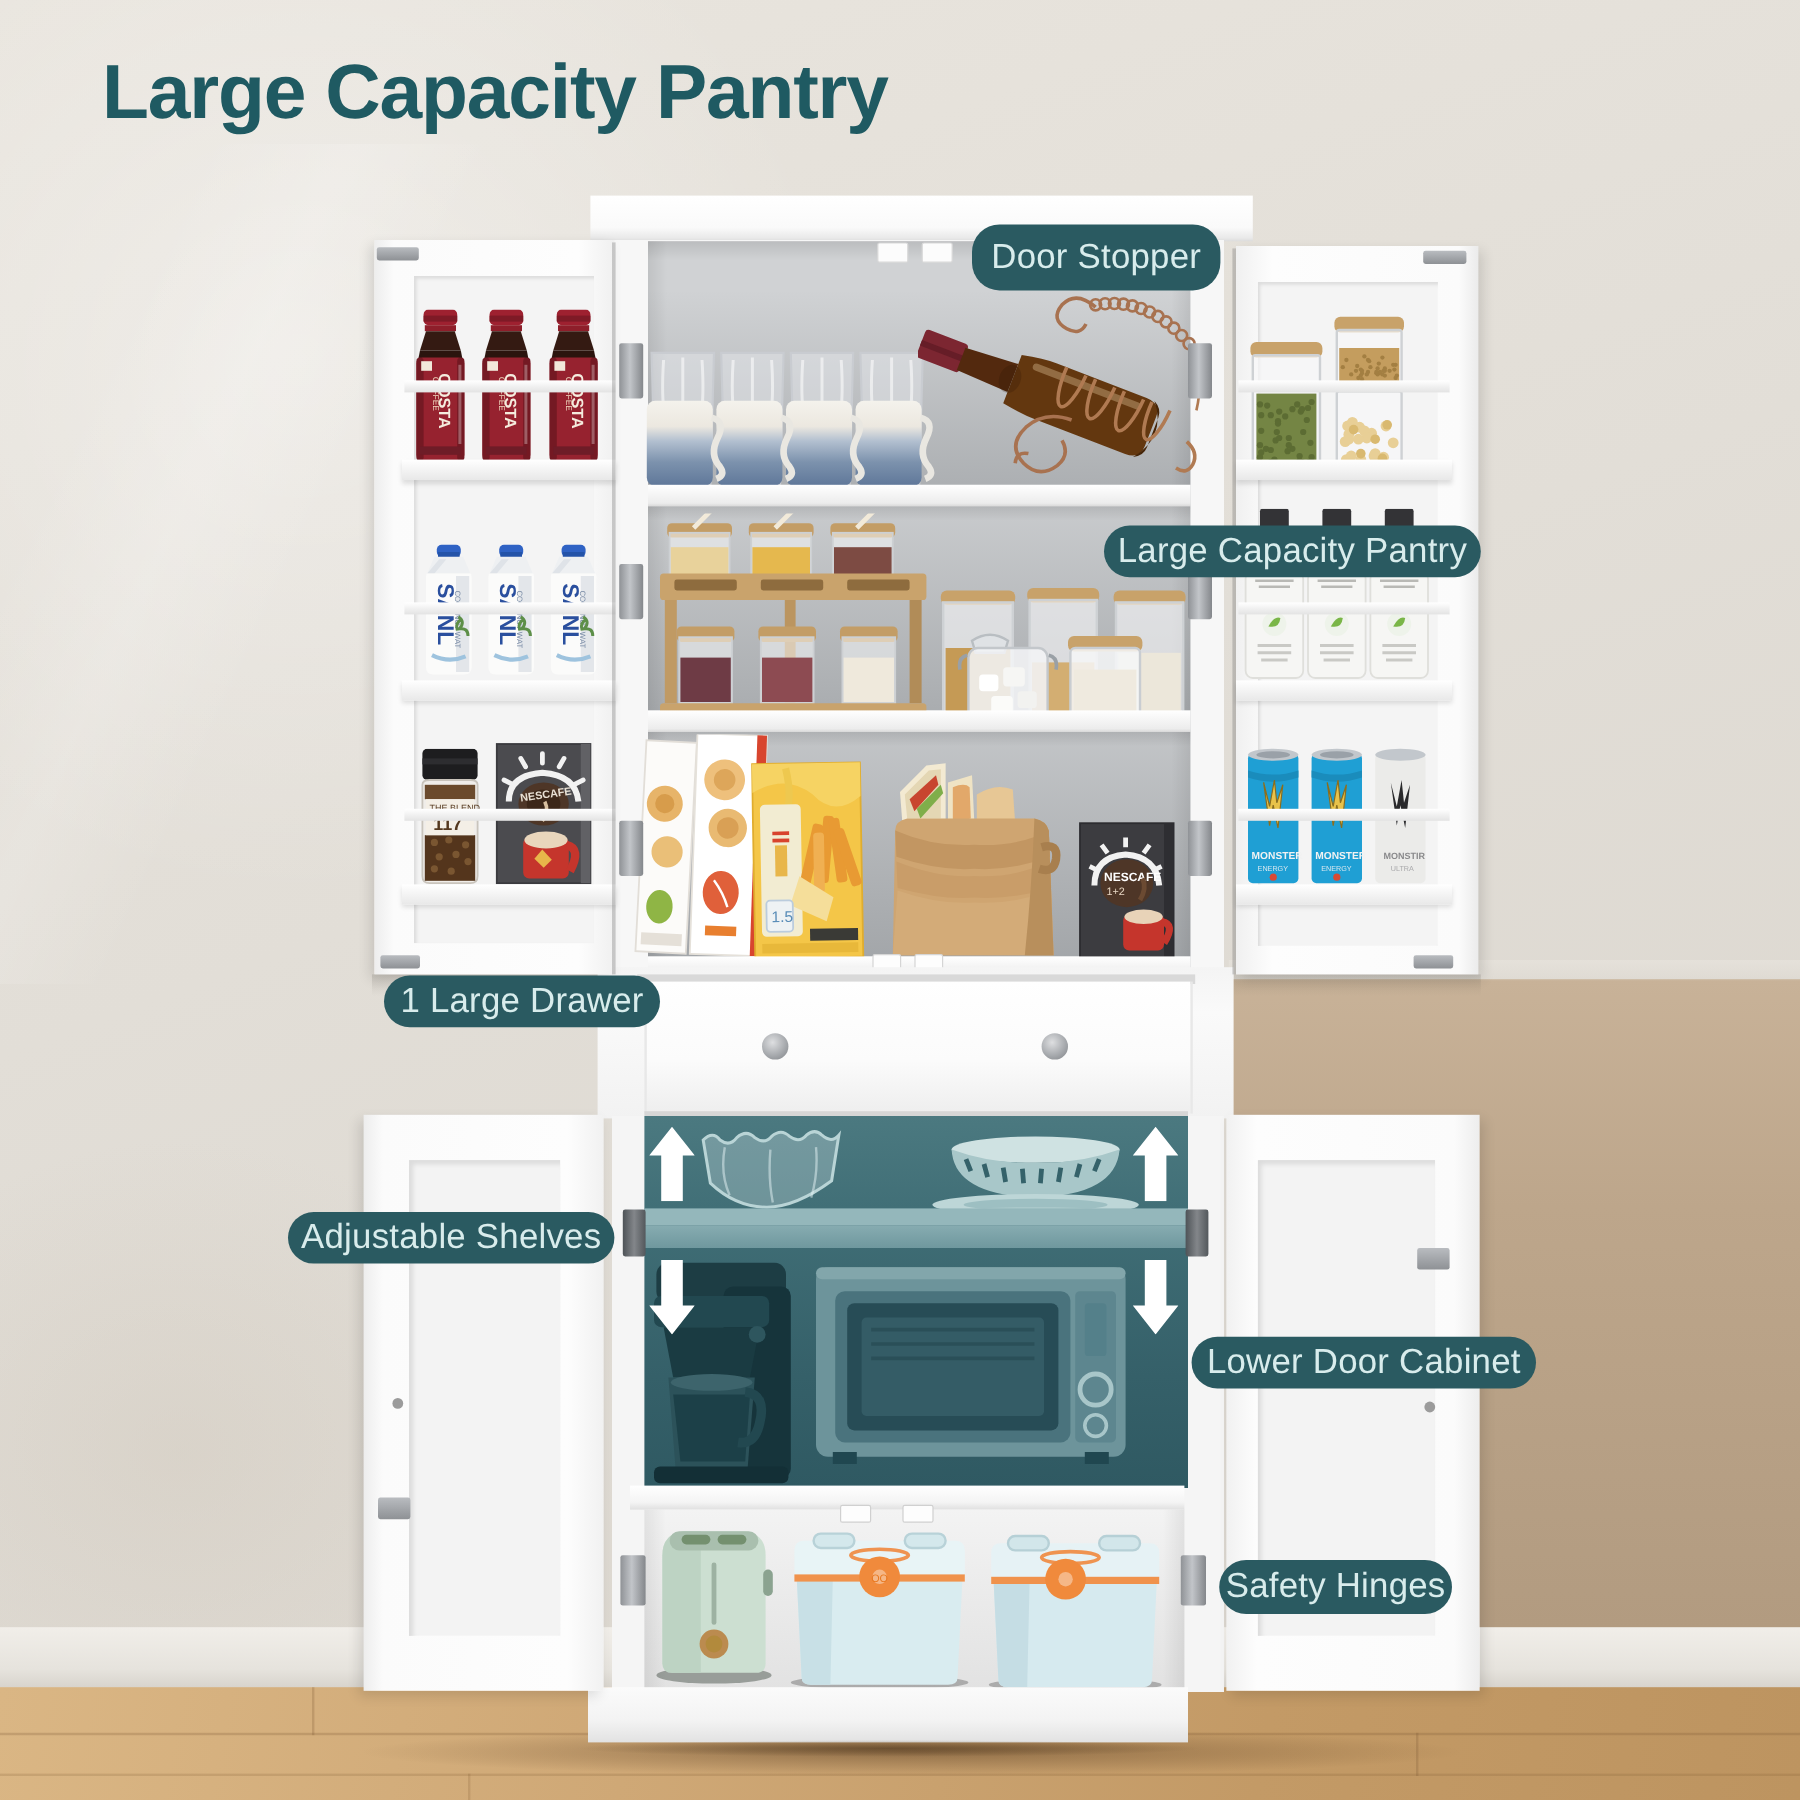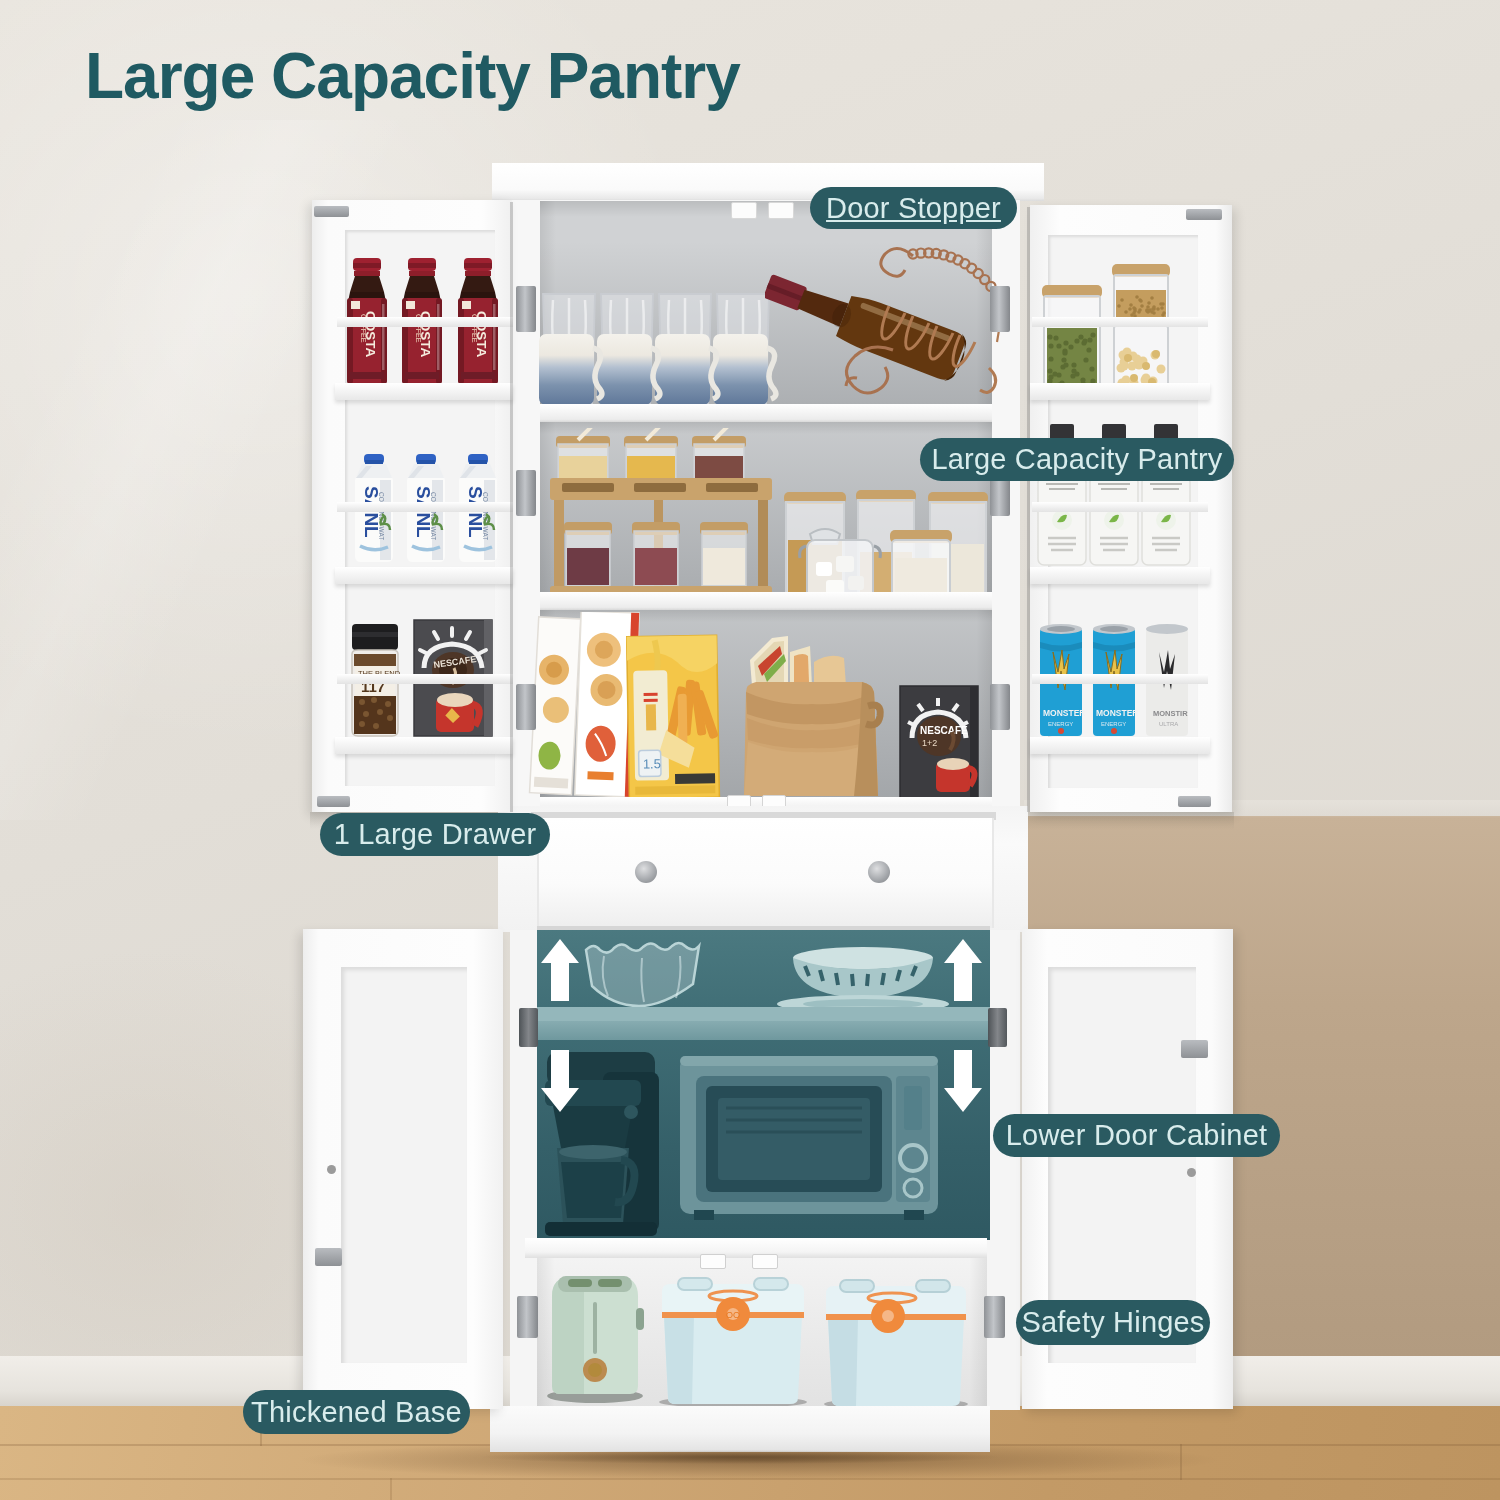--- a/index.html
+++ b/index.html
@@ -737,27 +737,27 @@
   <div class="abs" style="left:1048px;top:967px;width:148px;height:396px;background:#f3f3f3;box-shadow:inset 3px 3px 4px rgba(0,0,0,0.10);"></div>
 
   <div class="abs" style="left:1187px;top:1168px;width:9px;height:9px;border-radius:50%;background:#9b9b9b;"></div>
 
   <div class="plate" style="left:1181px;top:1040px;width:27px;height:18px;"></div>
 
   <div class="hinge" style="left:984px;top:1296px;width:21px;height:42px;"></div>
 
   <div class="abs" style="left:85px;top:39px;width:900px;height:80px;color:#1f5a62;font-size:64px;font-weight:bold;letter-spacing:-1px;">Large Capacity Pantry</div>
 
-  <div class="pill" style="left:810px;top:187px;width:207px;height:42px;text-decoration:underline;">Door Stopper</div>
+  <div class="pill" style="left:810px;top:187px;width:207px;height:55px;">Door Stopper</div>
 
 
   <div class="pill" style="left:920px;top:438px;width:314px;height:43px;">Large Capacity Pantry</div>
 
   <div class="pill" style="left:320px;top:813px;width:230px;height:43px;">1 Large Drawer</div>
 
 
+  <div class="pill" style="left:240px;top:1010px;width:272px;height:43px;">Adjustable Shelves</div>
 
   <div class="pill" style="left:993px;top:1114px;width:287px;height:43px;">Lower Door Cabinet</div>
 
   <div class="pill" style="left:1016px;top:1300px;width:194px;height:45px;">Safety Hinges</div>
 
-  <div class="pill" style="left:243px;top:1390px;width:227px;height:44px;">Thickened Base</div>
 </div>
 
 </body></html>

